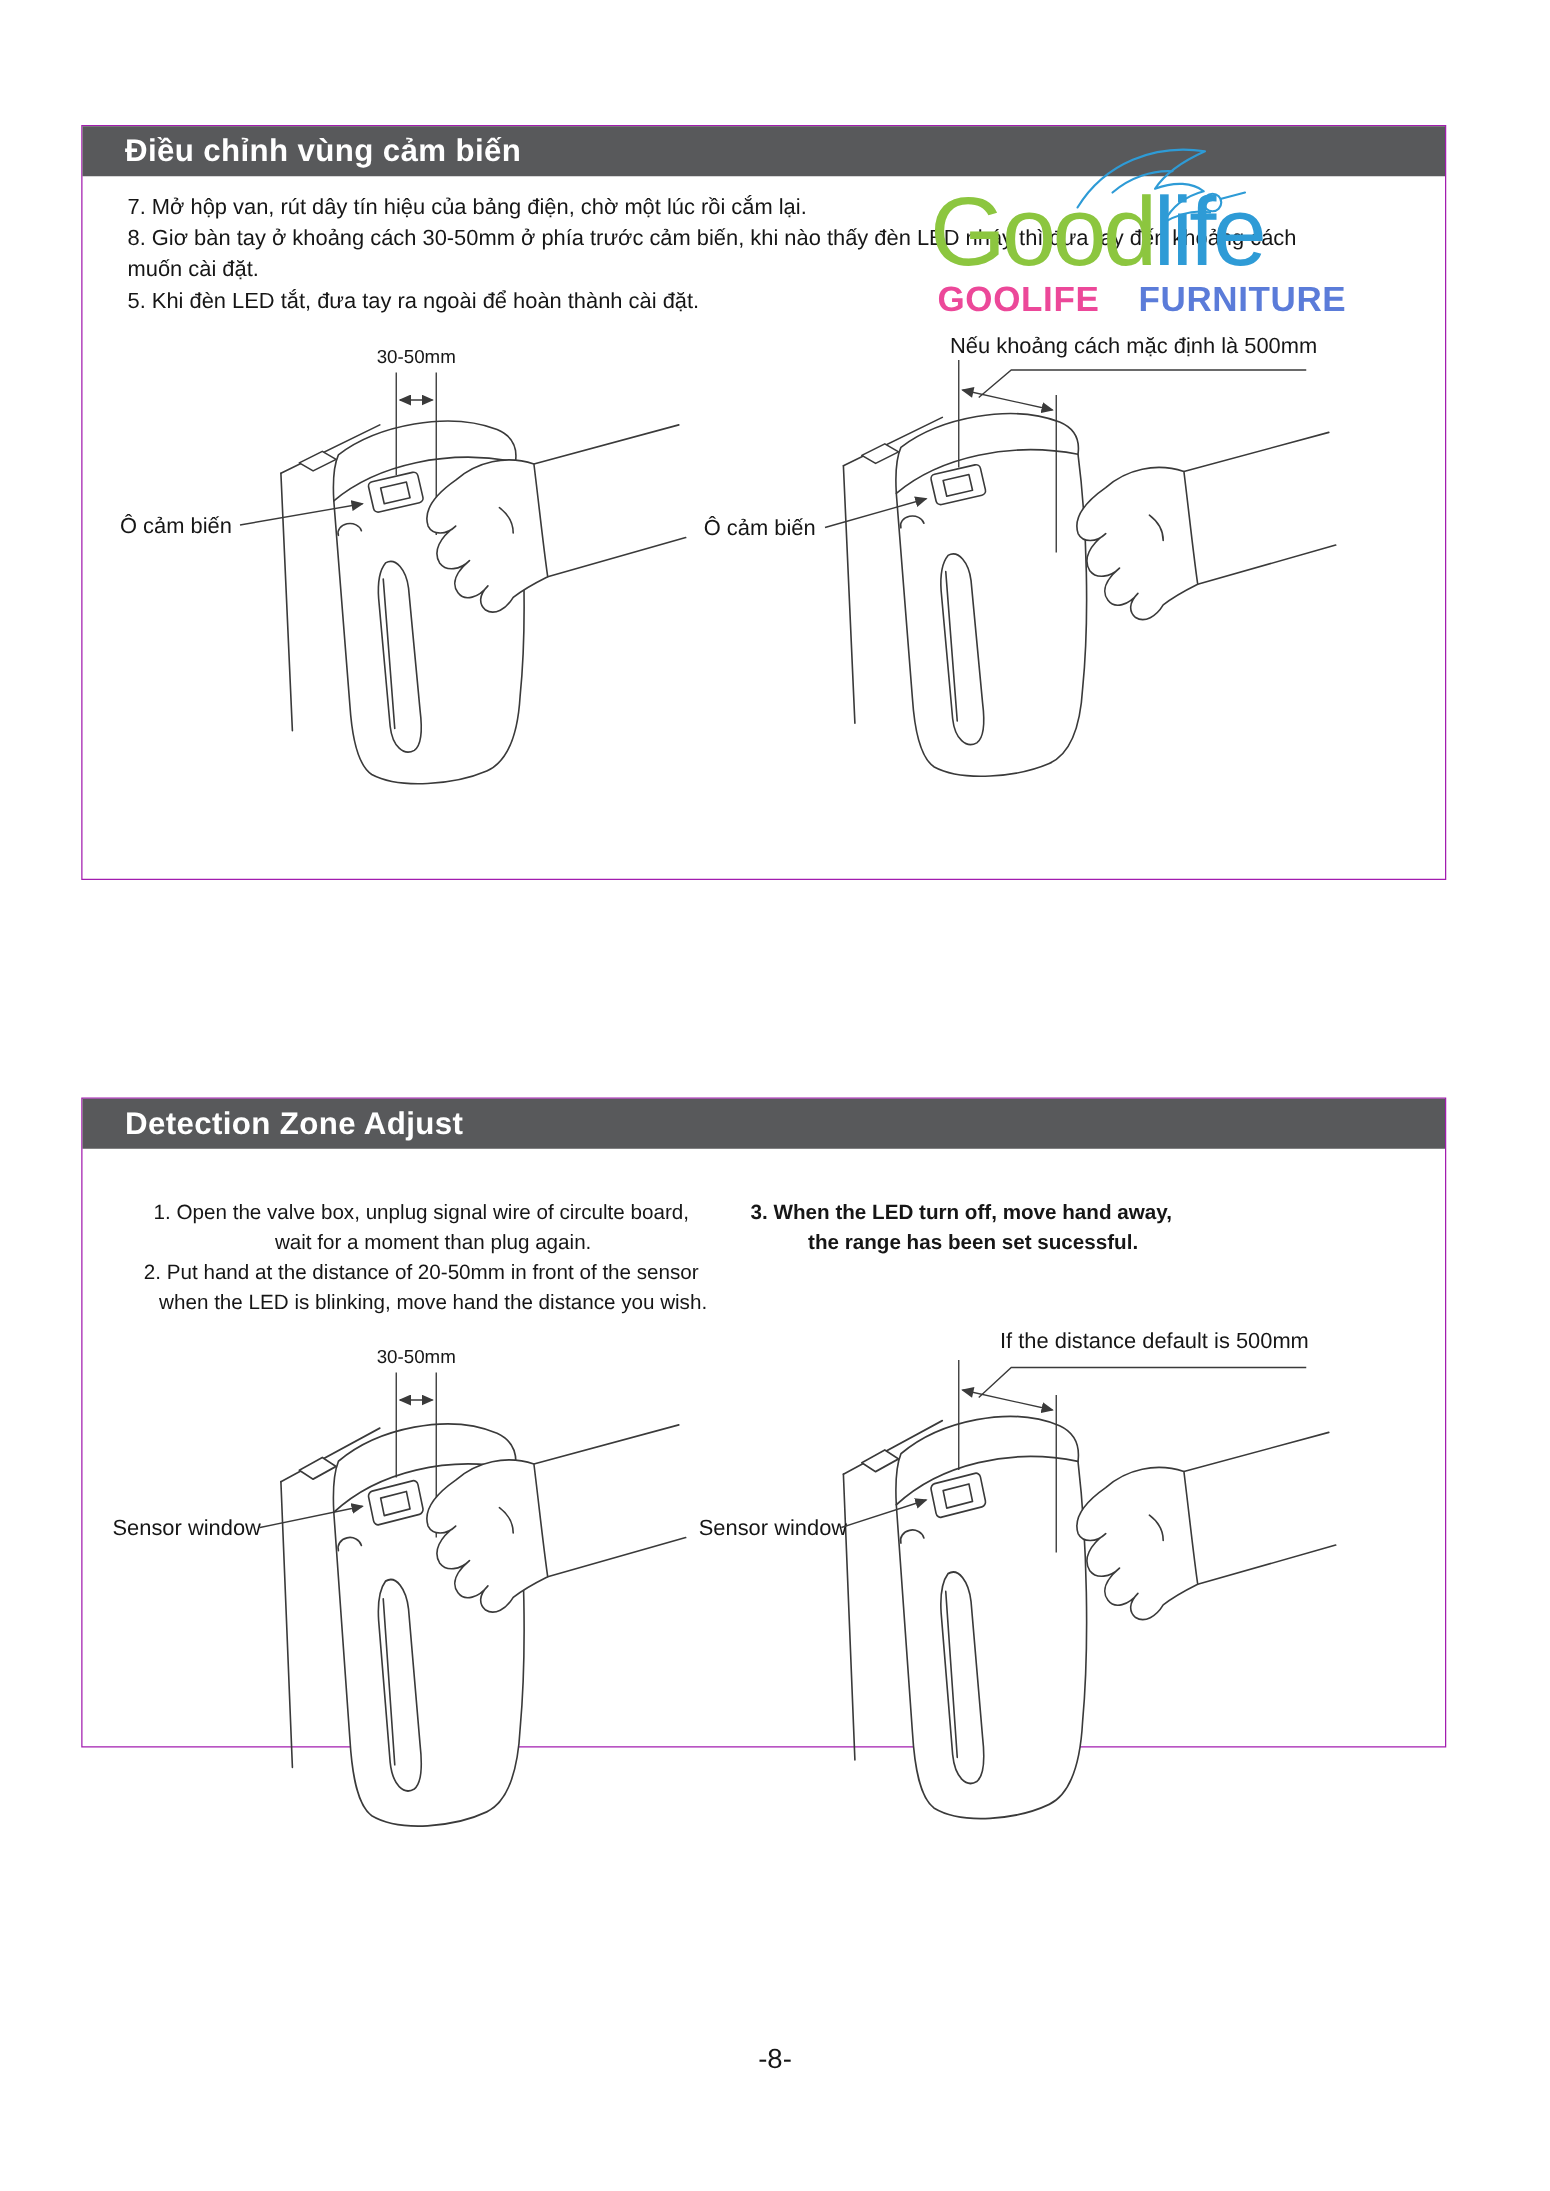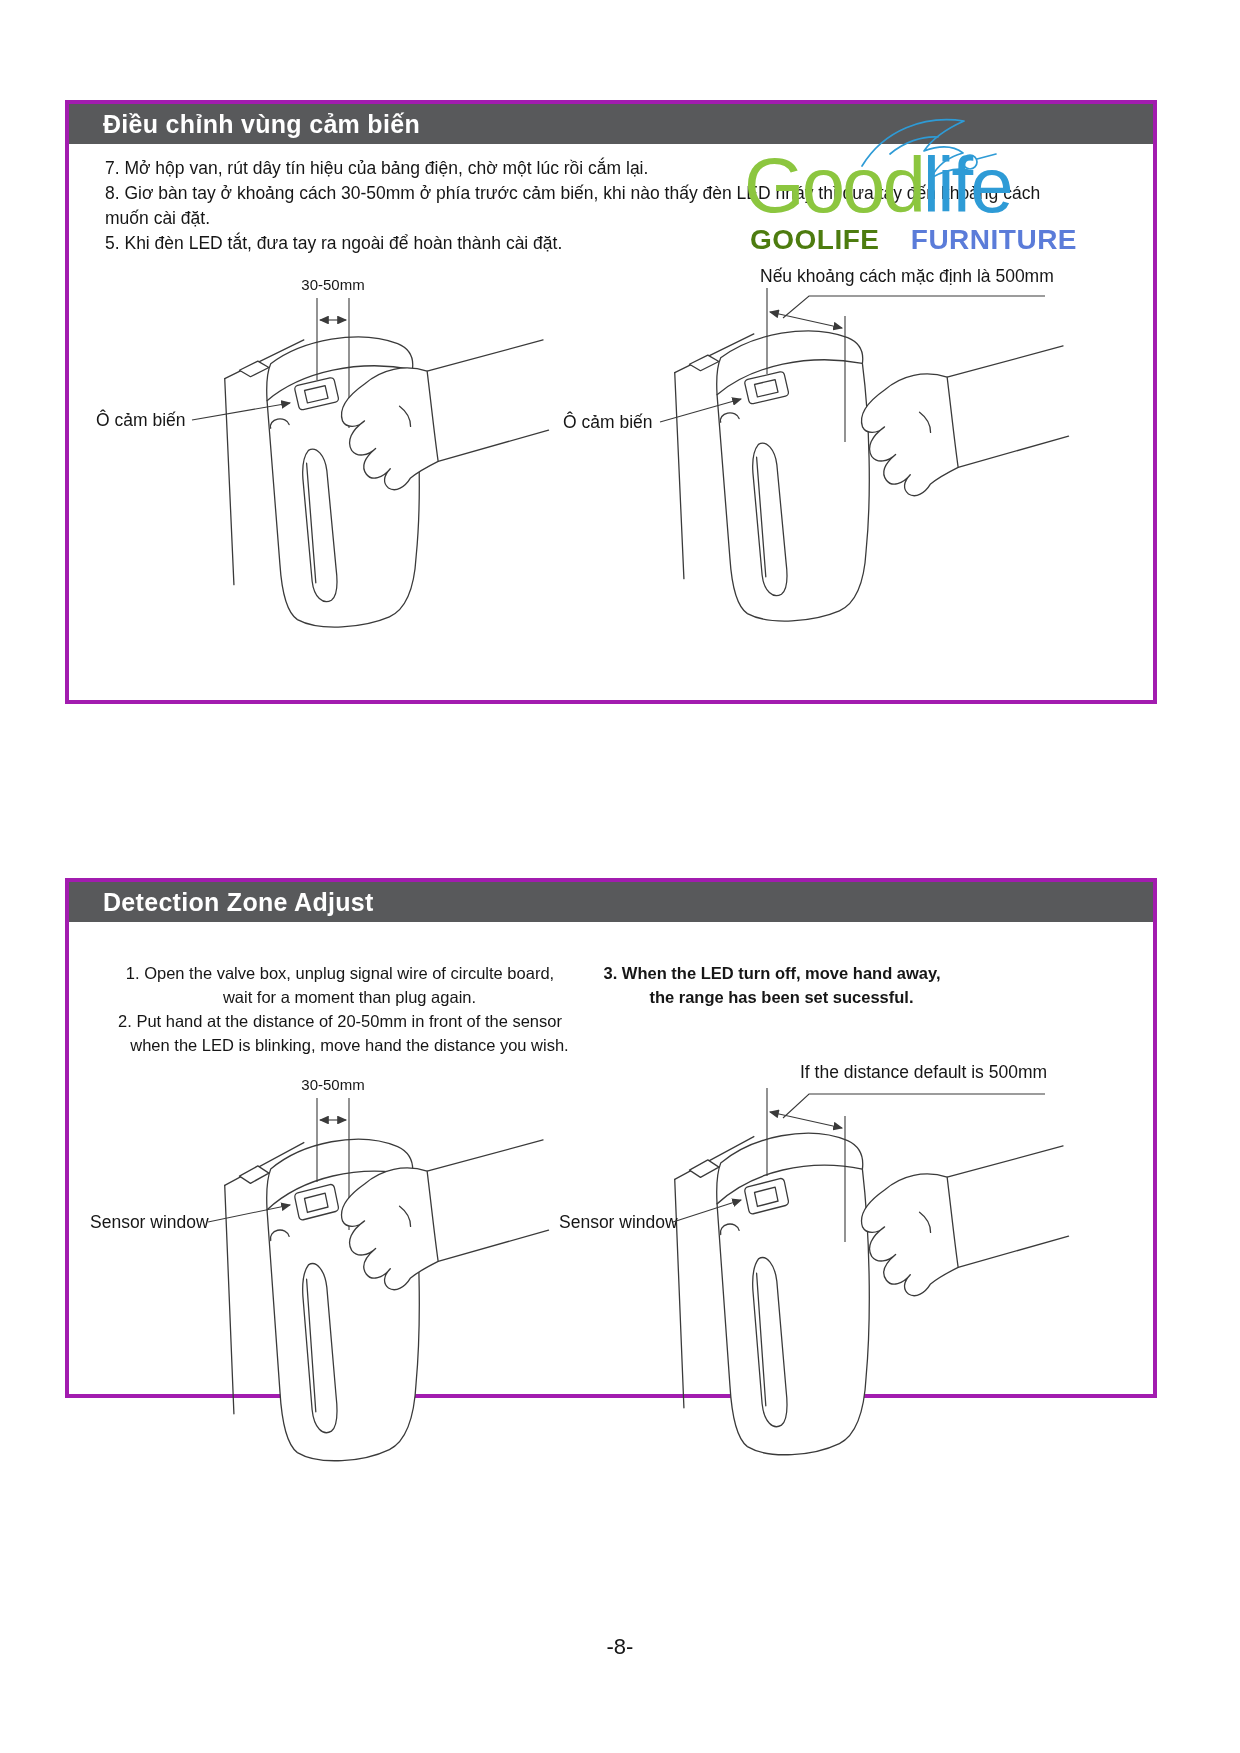--- a/index.html
+++ b/index.html
@@ -3,21 +3,21 @@
 <meta charset="utf-8">
 <style>
   * { margin:0; padding:0; box-sizing:border-box; }
   body { background:#fff; }
   .page {
     position:relative; width:1240px; height:1753px; background:#fff;
     font-family:"Liberation Sans", sans-serif; color:#1a1a1a; overflow:hidden;
   }
   .panel {
     position:absolute; left:65px; width:1092px;
-    border:4px solid #a21caf; background:#fff;
+    border:1px solid #a21caf; background:#fff;
   }
   #panel-vi { top:100px; height:604px; }
   #panel-en { top:878px; height:520px; }
   .panel-header {
     height:40px; background:#58595B; color:#fff;
     display:flex; align-items:center; padding-left:34px;
     font-size:25px; font-weight:bold; letter-spacing:.3px;
   }
   .vi-instructions {
     position:absolute; left:36px; top:52px; width:954px;
@@ -41,21 +41,21 @@
   .logo .wordmark {
     position:absolute; left:0; top:40px; font-size:78px; font-weight:100;
     letter-spacing:-3px; line-height:1; white-space:nowrap;
   }
   .logo .wm-good { color:#8CC63F; }
   .logo .wm-life { color:#2E9BD6; }
   .logo .subtitle {
     position:absolute; left:6px; top:118px; font-size:28px; font-weight:600;
     letter-spacing:.5px; white-space:nowrap;
   }
-  .logo .st-goolife { color:#4d7c0f; }
+  .logo .st-goolife { color:#ec4899; }
   .logo .st-furniture { color:#5B7CD9;margin-left:23px; }
 
   .page-number {
     position:absolute; left:0; right:0; top:1634px; text-align:center;
     font-size:22px; color:#161616;
   }
 </style>
 </head>
 <body>
 

